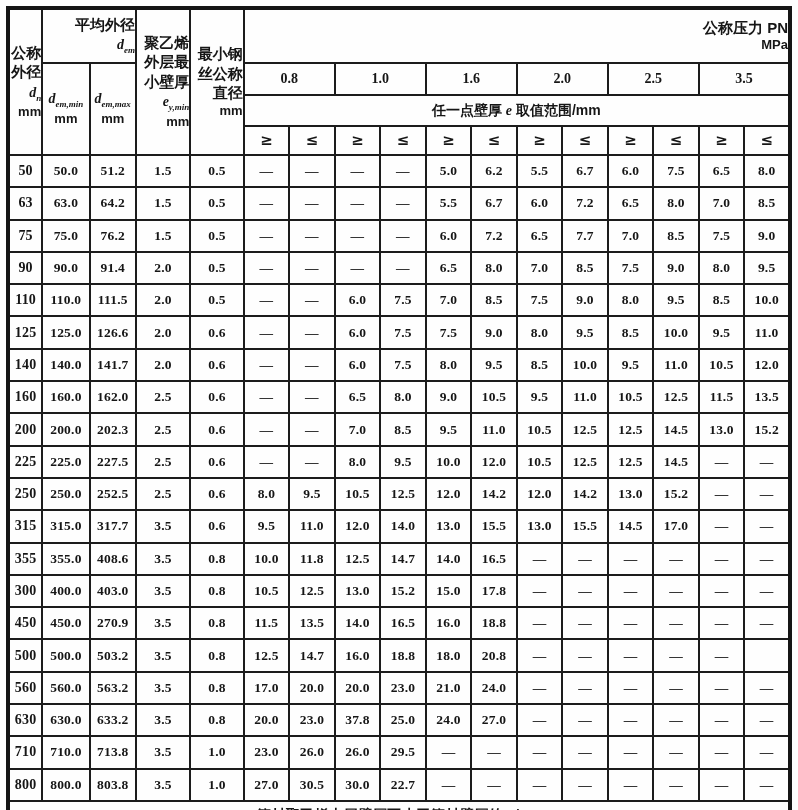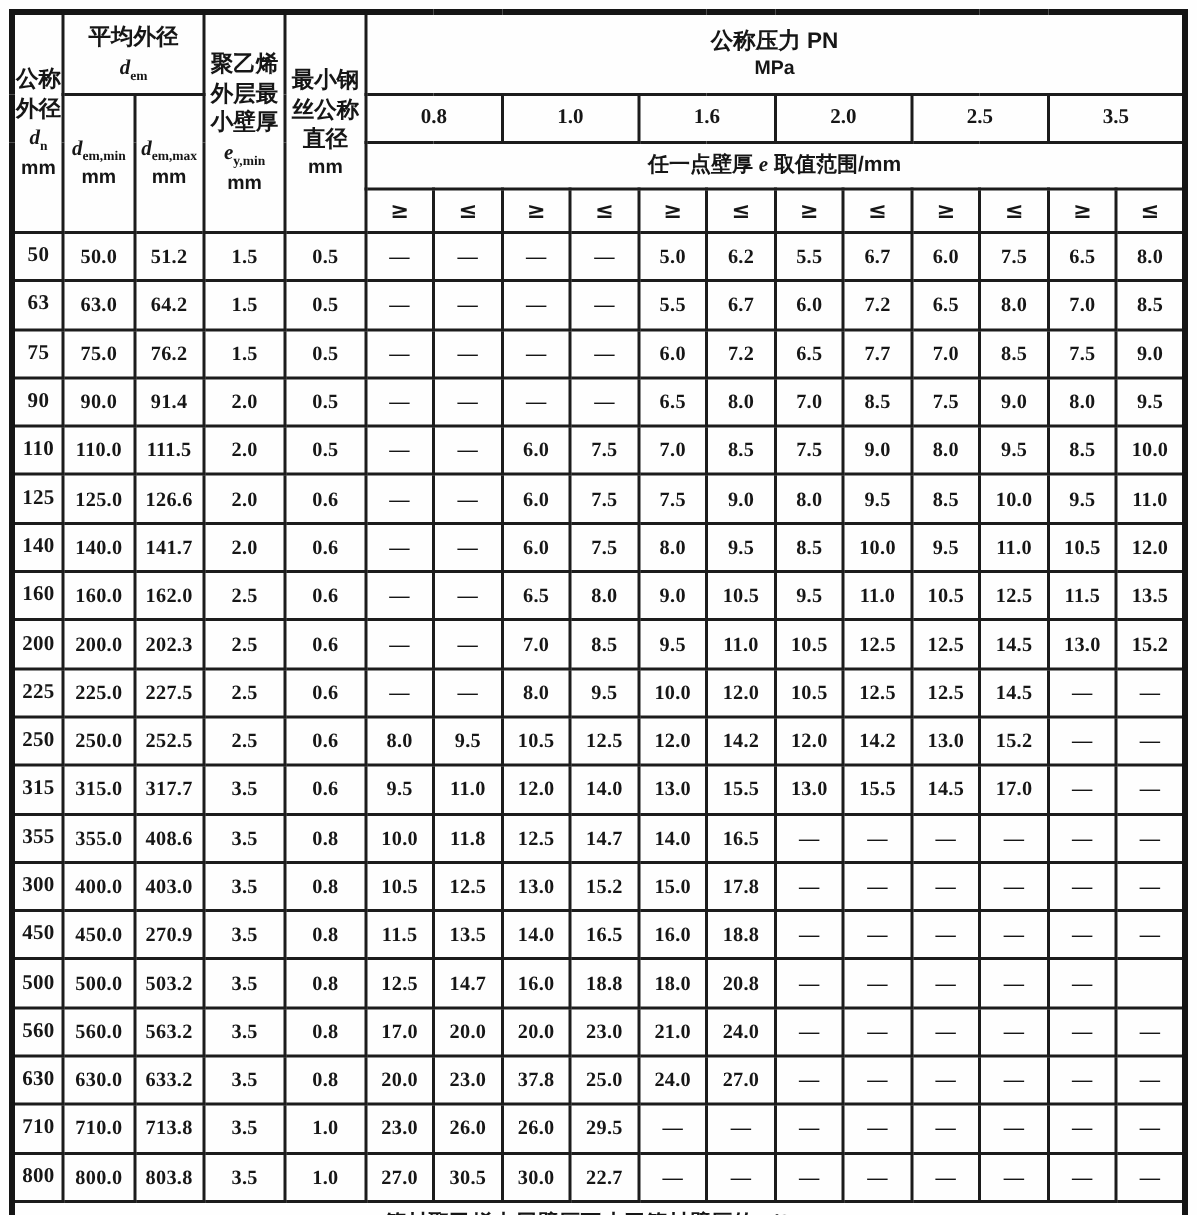--- a/index.html
+++ b/index.html
@@ -40,28 +40,29 @@
     line-height: 1.25;
     font-family: "Liberation Sans", "DejaVu Sans", sans-serif;
   }
   thead .sym {
     font-family: "Liberation Serif", "DejaVu Serif", serif;
     font-style: italic;
     font-size: 14px;
   }
   thead sub {
     font-size: 9px;
+    font-style: italic;
     font-family: "Liberation Serif", "DejaVu Serif", serif;
   }
   thead .unit {
     font-family: Liberation Sans, sans-serif;
     font-style: normal;
     font-size: 13px;
   }
-  tr.pn-title-row th { height: 52px; font-size: 15px; }
+  tr.pn-title-row th { height: 52px; font-size: 15px; text-align: right; }
   tr.pressure-row th { height: 30px; font-size: 14px; font-family: "Liberation Serif", "DejaVu Serif", serif; }
   tr.range-row th { height: 29px; font-size: 14px; }
   tr.cmp-row th {
     height: 27px;
     font-size: 15px;
     font-family: "DejaVu Sans", sans-serif;
   }
   
   tbody td {
     height: 30.3px;

